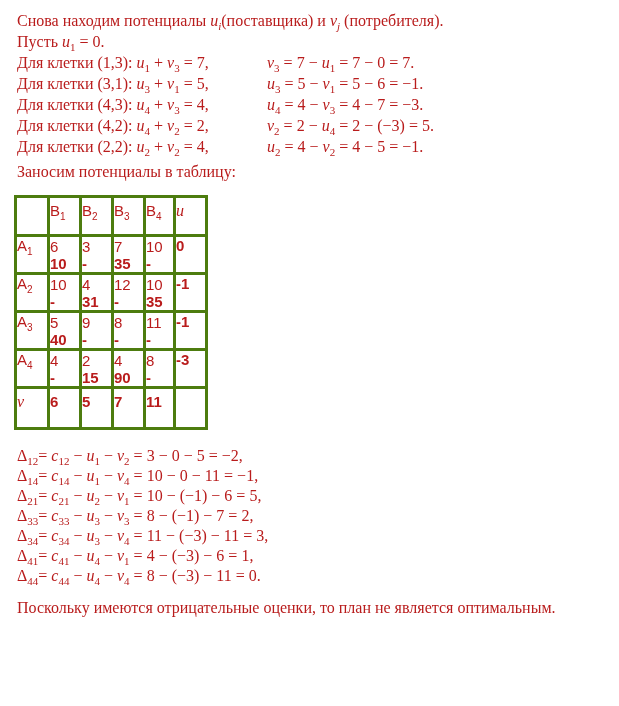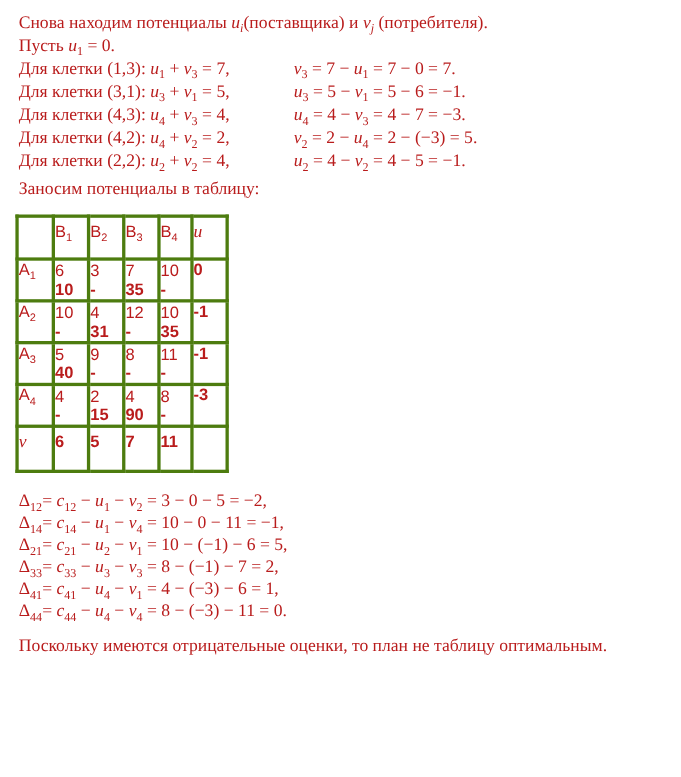--- a/index.html
+++ b/index.html
@@ -188,19 +188,20 @@
         <td></td>
       </tr>
     </tbody>
   </table>
 
   <div class="delta-block">
     <div class="line">Δ<sub>12</sub>= <i>c</i><sub>12</sub> − <i>u</i><sub>1</sub> − <i>v</i><sub>2</sub> = 3 − 0 − 5 = −2,</div>
     <div class="line">Δ<sub>14</sub>= <i>c</i><sub>14</sub> − <i>u</i><sub>1</sub> − <i>v</i><sub>4</sub> = 10 − 0 − 11 = −1,</div>
     <div class="line">Δ<sub>21</sub>= <i>c</i><sub>21</sub> − <i>u</i><sub>2</sub> − <i>v</i><sub>1</sub> = 10 − (−1) − 6 = 5,</div>
     <div class="line">Δ<sub>33</sub>= <i>c</i><sub>33</sub> − <i>u</i><sub>3</sub> − <i>v</i><sub>3</sub> = 8 − (−1) − 7 = 2,</div>
+    <div class="line">Δ<sub>34</sub>= <i>c</i><sub>34</sub> − <i>u</i><sub>3</sub> − <i>v</i><sub>4</sub> = 11 − (−3) − 11 = 3,</div>
     <div class="line">Δ<sub>41</sub>= <i>c</i><sub>41</sub> − <i>u</i><sub>4</sub> − <i>v</i><sub>1</sub> = 4 − (−3) − 6 = 1,</div>
     <div class="line">Δ<sub>44</sub>= <i>c</i><sub>44</sub> − <i>u</i><sub>4</sub> − <i>v</i><sub>4</sub> = 8 − (−3) − 11 = 0.</div>
   </div>
 
-  <div class="conclusion">Поскольку имеются отрицательные оценки, то план не таблицу оптимальным.</div>
+  <div class="conclusion">Поскольку имеются отрицательные оценки, то план не является оптимальным.</div>
 
 </div>
 
 </body></html>

